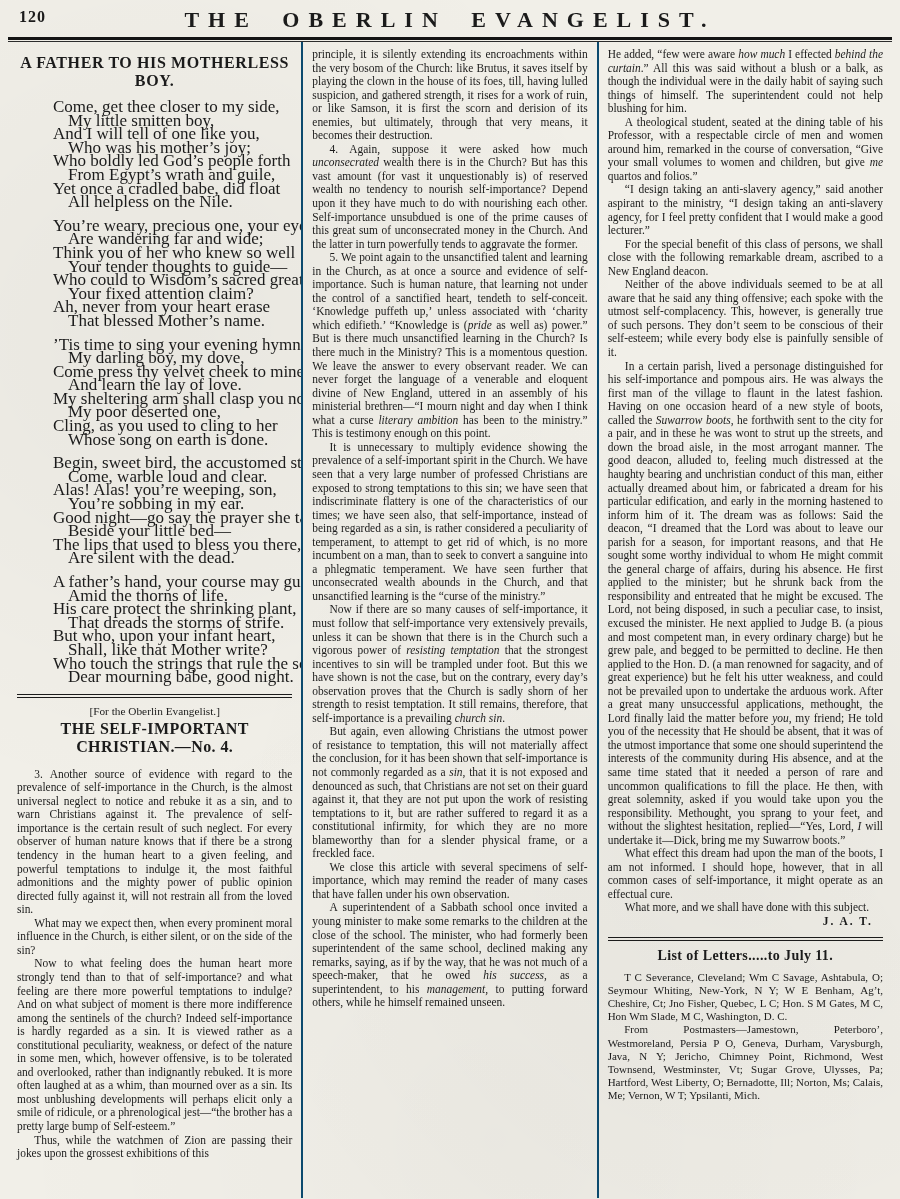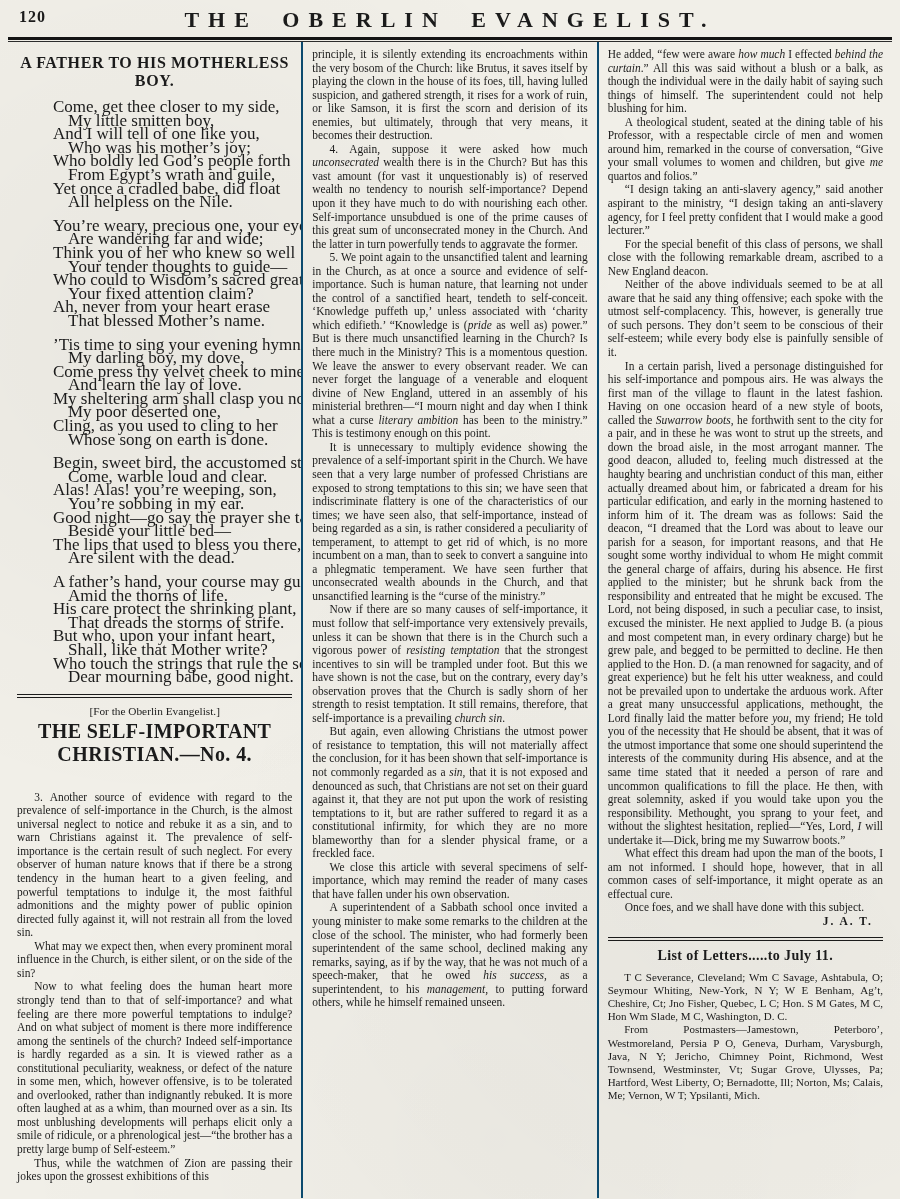--- a/index.html
+++ b/index.html
@@ -41,22 +41,22 @@
   }
   .poem { margin-left: 36px; }
   .stanza { margin-bottom: 10px; }
   .pline { font-size: 17px; line-height: 13.6px; white-space: nowrap; }
   .stanza .pline:nth-of-type(even) { padding-left: 15px; }
 
   
   .double-rule { border-top: 1.5px solid #1b1b1b; border-bottom: 1px solid #1b1b1b; height: 4px; margin: 8px 0 7px 0; }
   .dateline { text-align: center; font-size: 11.3px; margin: 2px 0 3px 0; }
   .article-title {
-    text-align: center; font-size: 20px; font-weight: bold;
-    letter-spacing: 0.4px; margin: 0 0 25px 0;
+    text-align: center; font-size: 16px; font-weight: bold;
+    letter-spacing: 0.4px; margin: 0 0 12px 0;
   }
 
   
   .para {
     font-size: 11.45px; line-height: 13.55px;
     text-align: justify; text-indent: 1.5em;
   }
   .cont p:first-of-type { text-indent: 0; }
   .para i { font-style: italic; }
   .closing { overflow: hidden; }
@@ -230,21 +230,21 @@
 
           <p class="para">For the special benefit of this class of persons, we shall close with the following remarkable dream, ascribed to a New England deacon.</p>
 
           <p class="para">Neither of the above individuals seemed to be at all aware that he said any thing offensive; each spoke with the utmost self-complacency. This, however, is generally true of such persons. They don’t seem to be conscious of their self-esteem; while every body else is painfully sensible of it.</p>
 
           <p class="para">In a certain parish, lived a personage distinguished for his self-importance and pompous airs. He was always the first man of the village to flaunt in the latest fashion. Having on one occasion heard of a new style of boots, called the <i>Suwarrow boots</i>, he forthwith sent to the city for a pair, and in these he was wont to strut up the streets, and down the broad aisle, in the most arrogant manner. The good deacon, alluded to, feeling much distressed at the haughty bearing and unchristian conduct of this man, either actually dreamed about him, or fabricated a dream for his particular edification, and early in the morning hastened to inform him of it. The dream was as follows: Said the deacon, “I dreamed that the Lord was about to leave our parish for a season, for important reasons, and that He sought some worthy individual to whom He might commit the general charge of affairs, during his absence. He first applied to the minister; but he shrunk back from the responsibility and entreated that he might be excused. The Lord, not being disposed, in such a peculiar case, to insist, excused the minister. He next applied to Judge B. (a pious and most competent man, in every ordinary charge) but he grew pale, and begged to be permitted to decline. He then applied to the Hon. D. (a man renowned for sagacity, and of great experience) but he felt his utter weakness, and could not be prevailed upon to undertake the arduous work. After a great many unsuccessful applications, methought, the Lord finally laid the matter before <i>you</i>, my friend; He told you of the necessity that He should be absent, that it was of the utmost importance that some one should superintend the interests of the community during His absence, and at the same time stated that it needed a person of rare and uncommon qualifications to fill the place. He then, with great solemnity, asked if you would take upon you the responsibility. Methought, you sprang to your feet, and without the slightest hesitation, replied—“Yes, Lord, <i>I</i> will undertake it—Dick, bring me my Suwarrow boots.”</p>
 
           <p class="para">What effect this dream had upon the man of the boots, I am not informed. I should hope, however, that in all common cases of self-importance, it might operate as an effectual cure.</p>
         </div>
       <p class="para closing">
-        <span>Once foes, and we shall have done with this subject.</span>
+        <span>What more, and we shall have done with this subject.</span>
         <span class="sig">J. A. T.</span>
       </p>
 
       <div class="double-rule"></div>
       <h3 class="letters-title">List of Letters.....to July 11.</h3>
       <div class="paras letters">
 
           <p class="para">T C Severance, Cleveland; Wm C Savage, Ashtabula, O; Seymour Whiting, New-York, N Y; W E Benham, Ag’t, Cheshire, Ct; Jno Fisher, Quebec, L C; Hon. S M Gates, M C, Hon Wm Slade, M C, Washington, D. C.</p>
 
           <p class="para">From Postmasters—Jamestown, Peterboro’, Westmoreland, Persia P O, Geneva, Durham, Varysburgh, Java, N Y; Jericho, Chimney Point, Richmond, West Townsend, Westminster, Vt; Sugar Grove, Ulysses, Pa; Hartford, West Liberty, O; Bernadotte, Ill; Norton, Ms; Calais, Me; Vernon, W T; Ypsilanti, Mich.</p>

